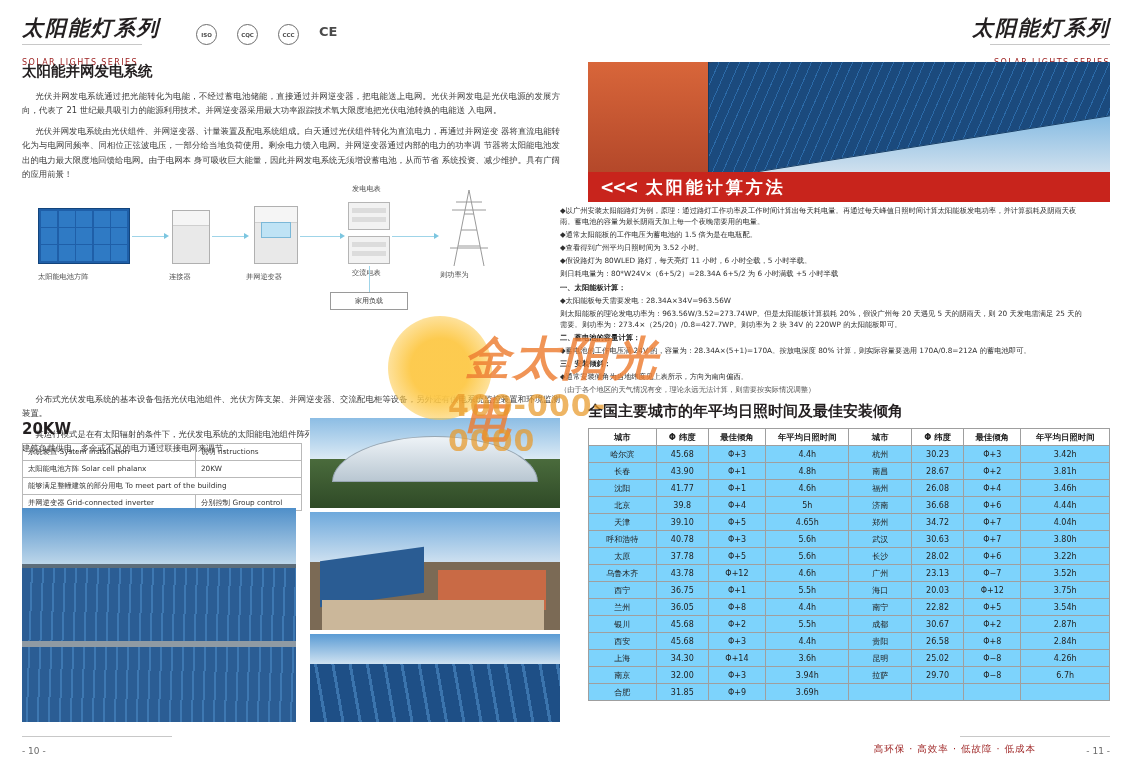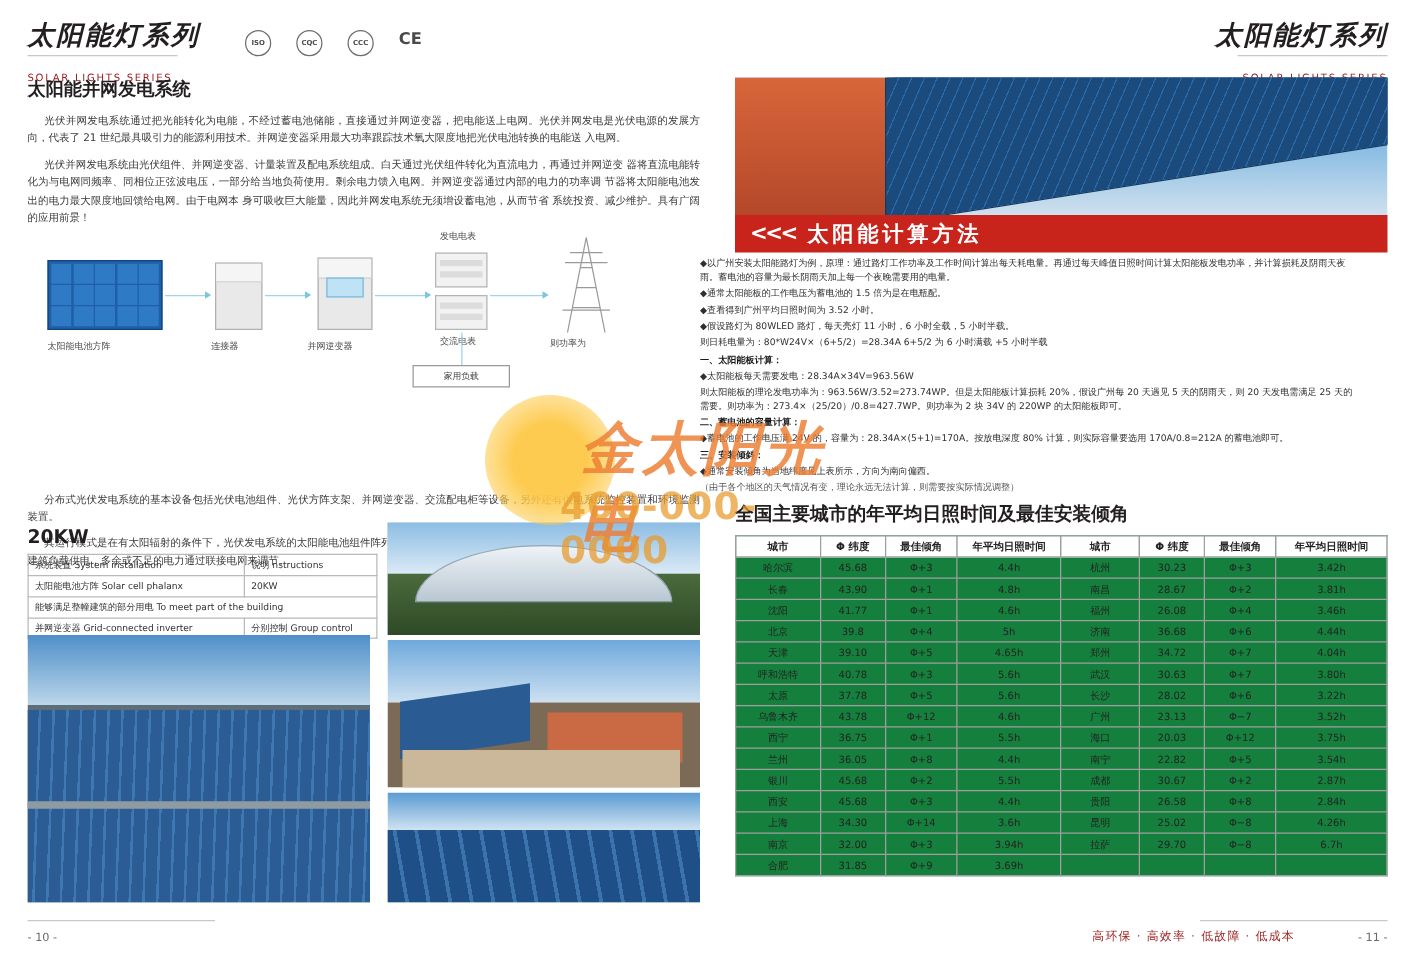--- a/index.html
+++ b/index.html
@@ -121,21 +121,21 @@
   .calc-body p { margin:0 0 2.2px 0; font-size:7.3px; line-height:1.5; color:#2f2f2f; }
   .calc-body p.h { font-weight:bold; color:#1a1a1a; }
   .calc-body p.note { color:#555; }
 
   .table-title {
     position:absolute; left:588px; top:402px; width:522px;
     font-size:15px; font-weight:bold; color:#231f20;
   }
   table.city {
     position:absolute; left:588px; top:428px; width:522px;
-    border-collapse:collapse; font-size:8px; color:#222; background:#15803d;
+    border-collapse:collapse; font-size:8px; color:#222; background:#7dd3fc;
   }
   table.city th, table.city td {
     border:1px solid #9f9f9f; text-align:center; padding:2.5px 2px; height:17px;
   }
   table.city th { font-weight:bold; background:#fff; font-size:8.4px; }
 
   
   .wm { position:absolute; left:352px; top:310px; width:340px; height:160px; pointer-events:none; }
   .wm-sun {
     position:absolute; left:36px; top:6px; width:104px; height:104px; border-radius:50%;

